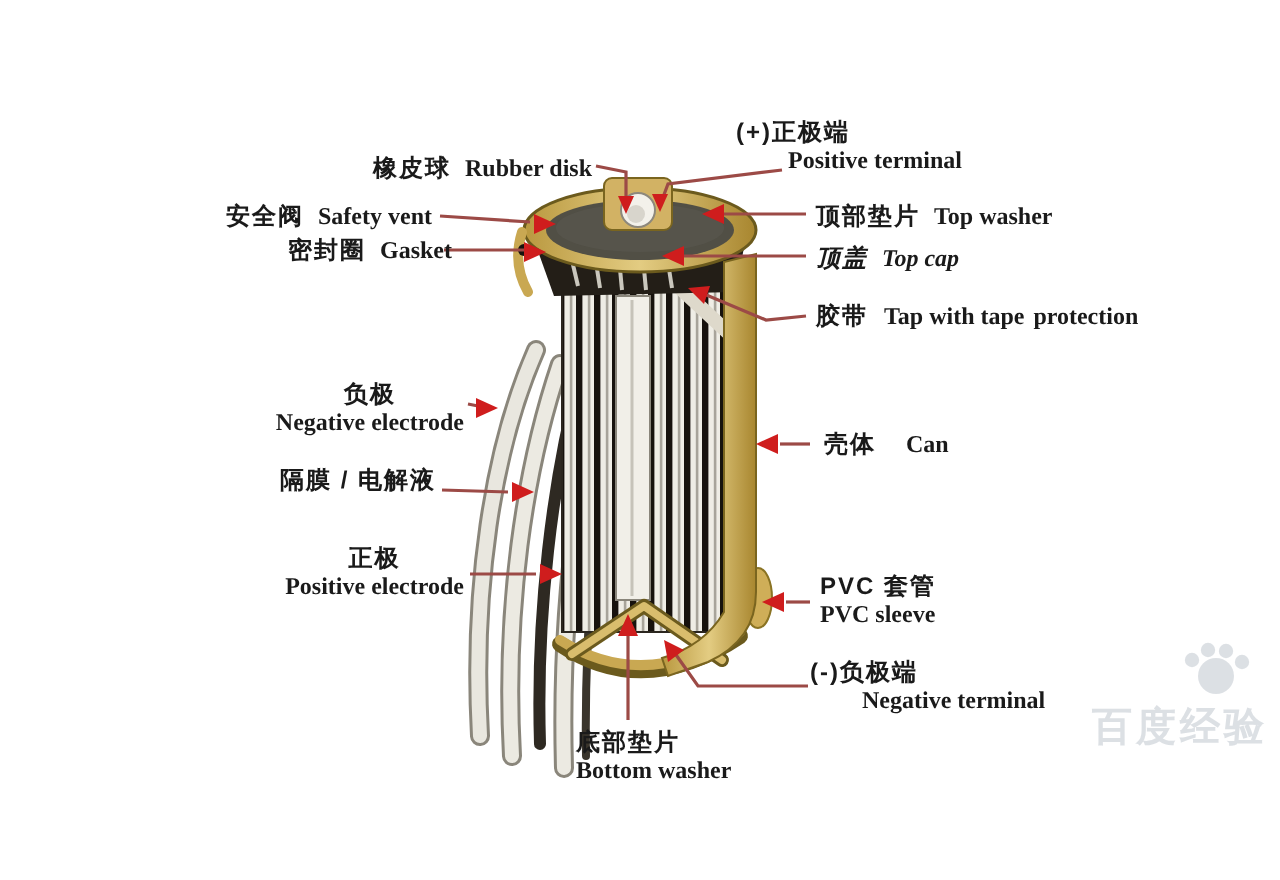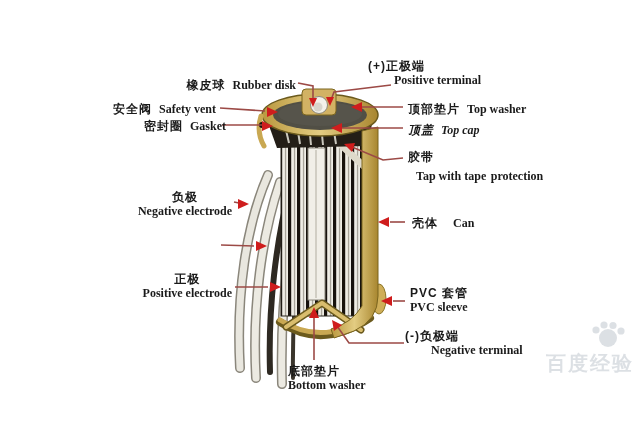--- a/index.html
+++ b/index.html
@@ -8,21 +8,21 @@
   #art{position:absolute;left:0;top:0;}
   .lbl{position:absolute;white-space:nowrap;color:#1a1a1a;}
   .lbl .zh{font-family:"Liberation Sans",sans-serif;font-weight:bold;font-size:12px;letter-spacing:1px;}
   .lbl .en{font-family:"Liberation Serif",serif;font-weight:bold;font-size:12px;}
   .inline .en{margin-left:7px;}
   .stack{line-height:1.18;}
   .stack .line{display:block;}
   .right-align{text-align:center;}
   .indent{margin-left:26px;}
   .gapwide .en{margin-left:15px;}
-  .tape-row{display:flex;align-items:flex-start;flex-direction:column;}
+  .tape-row{display:flex;align-items:flex-end;}
   .tape-row .encol{margin-left:8px;line-height:1.15;}
   #watermark{position:absolute;left:538px;top:318px;width:102px;height:52px;
              opacity:0.30;color:#8e9aa8;z-index:5;pointer-events:none;}
   #watermark .wm-text{position:absolute;left:8px;top:32px;font-weight:bold;font-size:20px;
                       letter-spacing:2px;font-family:"Liberation Sans",sans-serif;}
 </style>
 </head>
 <body>
 
 <div id="stage">
@@ -166,20 +166,21 @@
       <span class="line en">protection</span>
     </span>
   </div>
 
   <div class="lbl stack right-align" style="right:408px;top:190px;">
     <span class="line zh">负极</span>
     <span class="line en">Negative electrode</span>
   </div>
 
   <div class="lbl stack right-align" style="right:422px;top:233px;">
+    <span class="line zh">隔膜 / 电解液</span>
   </div>
 
   <div class="lbl stack right-align" style="right:408px;top:272px;">
     <span class="line zh">正极</span>
     <span class="line en">Positive electrode</span>
   </div>
 
   <div class="lbl inline gapwide" style="left:412px;top:213px;">
     <span class="zh">壳体</span><span class="en">Can</span>
   </div>

